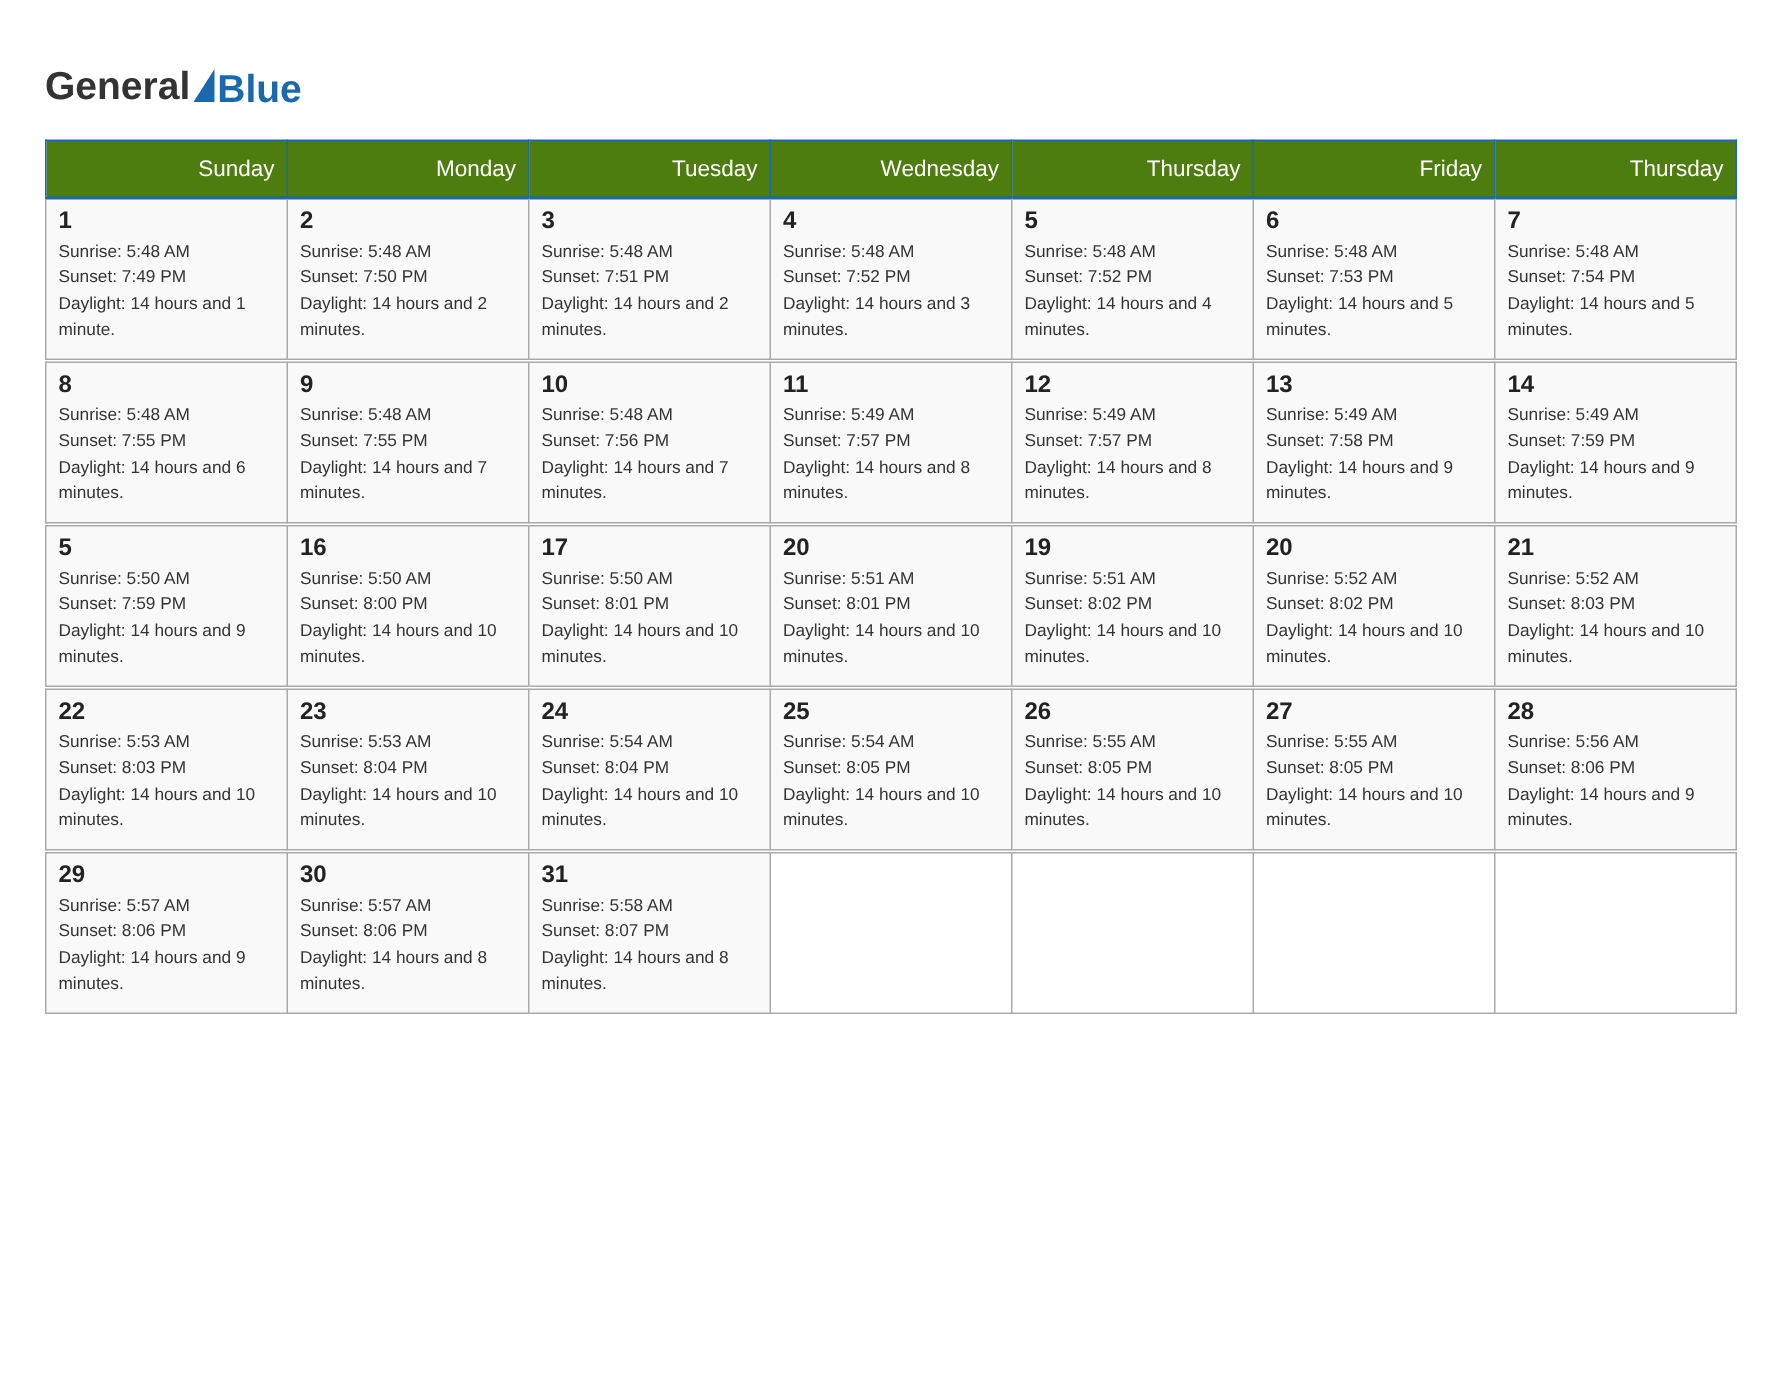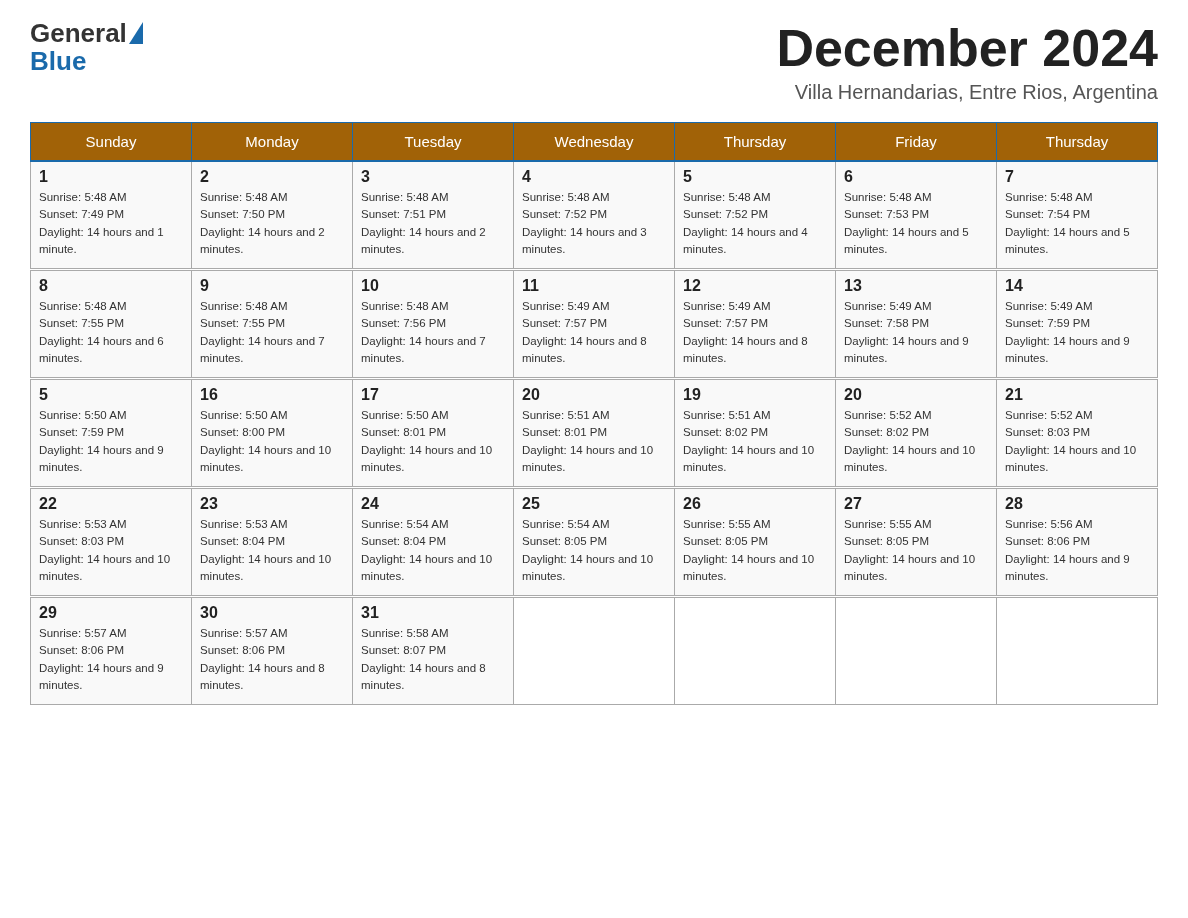--- a/index.html
+++ b/index.html
@@ -11,22 +11,23 @@
       padding: 20px 30px;
     }
     .header-area {
       display: flex;
       justify-content: space-between;
       align-items: flex-start;
       margin-bottom: 18px;
     }
     .logo-area {
       display: flex;
-      flex-direction: column;
+      flex-direction: row;
       align-items: flex-start;
+      margin-top: 24px;
     }
     .logo-text {
       display: flex;
       align-items: center;
       font-size: 26px;
       font-weight: bold;
       color: #333;
       line-height: 1;
     }
     .logo-general { color: #333; }
@@ -57,24 +58,24 @@
       font-size: 20px;
       color: #555;
       margin-top: 4px;
     }
     table {
       width: 100%;
       border-collapse: collapse;
       font-size: 13px;
     }
     thead tr th {
-      background-color: #a16207;
+      background-color: #4d7c0f;
       color: #ffffff;
       padding: 10px 8px;
-      text-align: center;
+      text-align: right;
       font-size: 15px;
       font-weight: normal;
       border: 1px solid #1a6aab;
     }
     tbody tr td {
       vertical-align: top;
       padding: 6px 8px 10px 8px;
       border: 1px solid #aaa;
       width: 14.28%;
       min-height: 90px;
@@ -106,24 +107,20 @@
 </head>
 <body>
 
 <div class="header-area">
   <div class="logo-area">
     <div class="logo-text">
       <span class="logo-general">General</span>
       <span class="logo-triangle"></span>
     </div>
     <span class="logo-blue">Blue</span>
-  </div>
-  <div class="title-area">
-    <div class="month-title">December 2024</div>
-    <div class="location-title">Villa Hernandarias, Entre Rios, Argentina</div>
   </div>
 </div>
 
 <table>
   <thead>
     <tr>
     <th>Sunday</th>
         <th>Monday</th>
         <th>Tuesday</th>
         <th>Wednesday</th>

